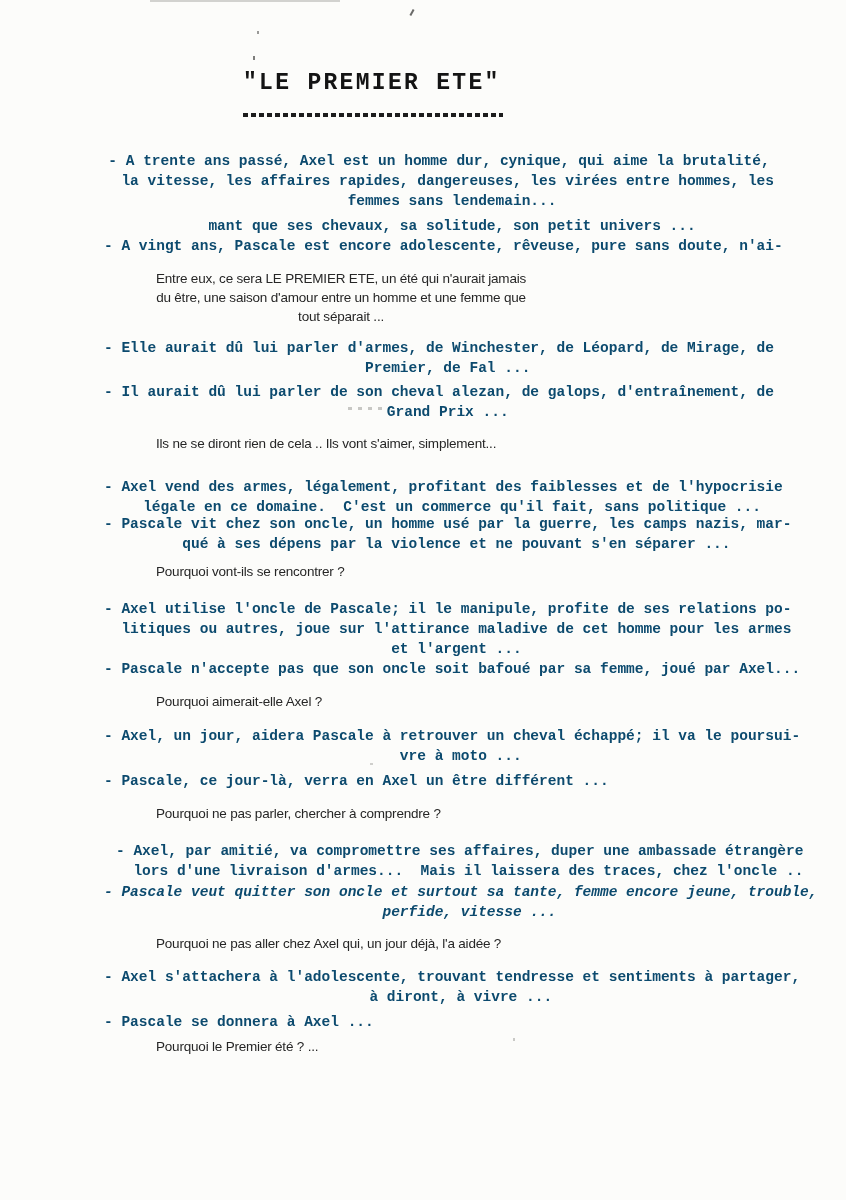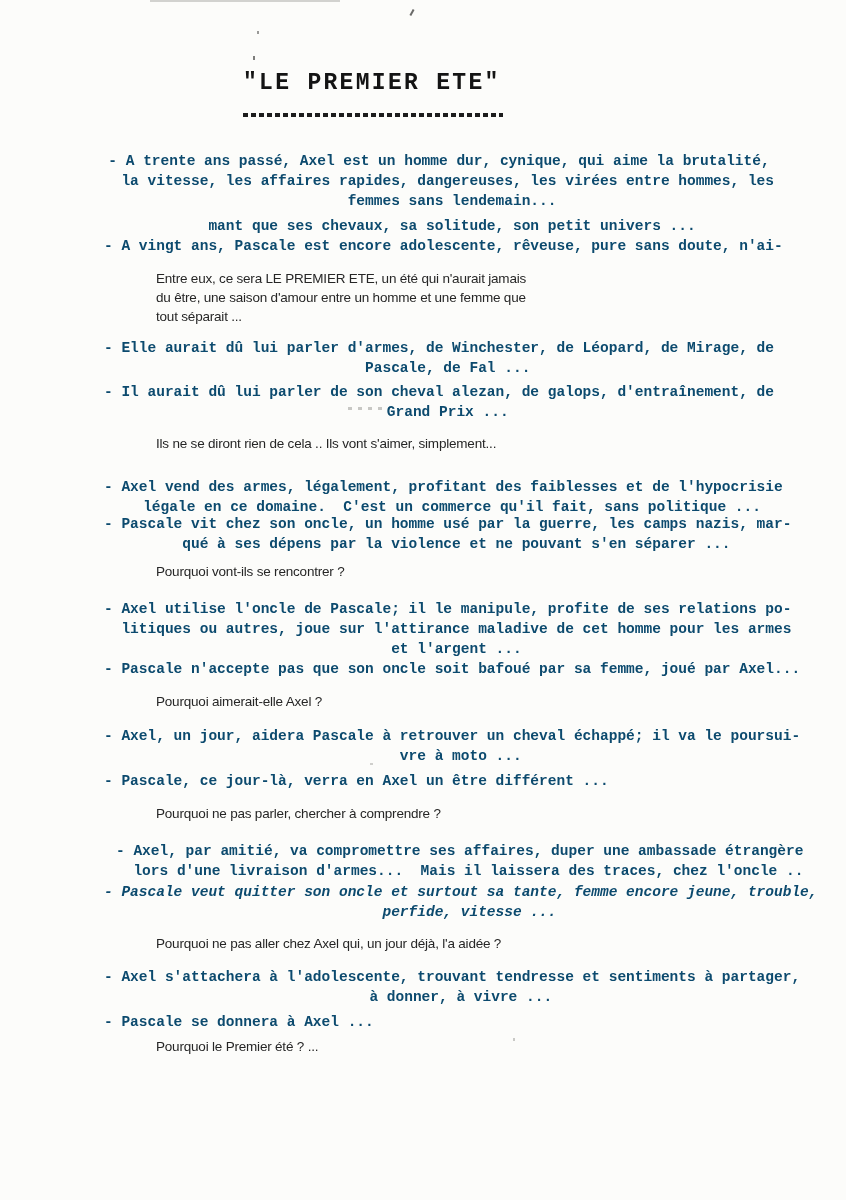--- a/index.html
+++ b/index.html
@@ -59,33 +59,33 @@
   <div class="artifact a-smudge"></div>
   <div class="artifact a-dot3"></div>
   <div class="artifact a-dot4"></div>
 
   <div class="title">"LE PREMIER ETE"</div>
   <div class="title-rule"></div>
 
   <div id="blocks-root">
       <div class="block bullet" style="top: 151px;"><div class="line">- A trente ans passé, Axel est un homme dur, cynique, qui aime la brutalité,</div><div class="line">  la vitesse, les affaires rapides, dangereuses, les virées entre hommes, les</div><div class="line">   femmes sans lendemain...</div></div>
       <div class="block bullet" style="top: 216px;"><div class="line">  mant que ses chevaux, sa solitude, son petit univers ...</div><div class="line">- A vingt ans, Pascale est encore adolescente, rêveuse, pure sans doute, n'ai-</div></div>
-      <div class="block note" style="top: 269px;"><div class="line">Entre eux, ce sera LE PREMIER ETE, un été qui n'aurait jamais</div><div class="line">du être, une saison d'amour entre un homme et une femme que</div><div class="line">tout séparait ...</div></div>
-      <div class="block bullet" style="top: 338px;"><div class="line">- Elle aurait dû lui parler d'armes, de Winchester, de Léopard, de Mirage, de</div><div class="line">  Pascale, de Fal ...</div></div>
+      <div class="block note" style="top: 269px; text-align: center;"><div class="line">Entre eux, ce sera LE PREMIER ETE, un été qui n'aurait jamais</div><div class="line">du être, une saison d'amour entre un homme et une femme que</div><div class="line">tout séparait ...</div></div>
+      <div class="block bullet" style="top: 338px;"><div class="line">- Elle aurait dû lui parler d'armes, de Winchester, de Léopard, de Mirage, de</div><div class="line">  Premier, de Fal ...</div></div>
       <div class="block bullet" style="top: 382px;"><div class="line">- Il aurait dû lui parler de son cheval alezan, de galops, d'entraînement, de</div><div class="line">  Grand Prix ...</div></div>
       <div class="block note" style="top: 434px;"><div class="line">Ils ne se diront rien de cela .. Ils vont s'aimer, simplement...</div></div>
       <div class="block bullet" style="top: 477px;"><div class="line">- Axel vend des armes, légalement, profitant des faiblesses et de l'hypocrisie</div><div class="line">  légale en ce domaine.  C'est un commerce qu'il fait, sans politique ...</div></div>
       <div class="block bullet" style="top: 514px;"><div class="line">- Pascale vit chez son oncle, un homme usé par la guerre, les camps nazis, mar-</div><div class="line">  qué à ses dépens par la violence et ne pouvant s'en séparer ...</div></div>
       <div class="block note" style="top: 562px;"><div class="line">Pourquoi vont-ils se rencontrer ?</div></div>
       <div class="block bullet" style="top: 599px;"><div class="line">- Axel utilise l'oncle de Pascale; il le manipule, profite de ses relations po-</div><div class="line">  litiques ou autres, joue sur l'attirance maladive de cet homme pour les armes</div><div class="line">  et l'argent ...</div></div>
       <div class="block bullet" style="top: 659px;"><div class="line">- Pascale n'accepte pas que son oncle soit bafoué par sa femme, joué par Axel...</div></div>
       <div class="block note" style="top: 692px;"><div class="line">Pourquoi aimerait-elle Axel ?</div></div>
       <div class="block bullet" style="top: 726px;"><div class="line">- Axel, un jour, aidera Pascale à retrouver un cheval échappé; il va le poursui-</div><div class="line">  vre à moto ...</div></div>
       <div class="block bullet" style="top: 771px;"><div class="line">- Pascale, ce jour-là, verra en Axel un être différent ...</div></div>
       <div class="block note" style="top: 804px;"><div class="line">Pourquoi ne pas parler, chercher à comprendre ?</div></div>
       <div class="block bullet" style="top: 841px; margin-left: 12px;"><div class="line">- Axel, par amitié, va compromettre ses affaires, duper une ambassade étrangère</div><div class="line">  lors d'une livraison d'armes...  Mais il laissera des traces, chez l'oncle ..</div></div>
       <div class="block bullet" style="top: 882px; font-style: italic;"><div class="line">- Pascale veut quitter son oncle et surtout sa tante, femme encore jeune, trouble,</div><div class="line">  perfide, vitesse ...</div></div>
       <div class="block note" style="top: 934px;"><div class="line">Pourquoi ne pas aller chez Axel qui, un jour déjà, l'a aidée ?</div></div>
-      <div class="block bullet" style="top: 967px;"><div class="line">- Axel s'attachera à l'adolescente, trouvant tendresse et sentiments à partager,</div><div class="line">  à donner, à vivre ...</div></div>
+      <div class="block bullet" style="top: 967px;"><div class="line">- Axel s'attachera à l'adolescente, trouvant tendresse et sentiments à partager,</div><div class="line">  à diront, à vivre ...</div></div>
       <div class="block bullet" style="top: 1012px;"><div class="line">- Pascale se donnera à Axel ...</div></div>
       <div class="block note" style="top: 1037px;"><div class="line">Pourquoi le Premier été ? ...</div></div>
     </div>
 </div>
 
 </body></html>

